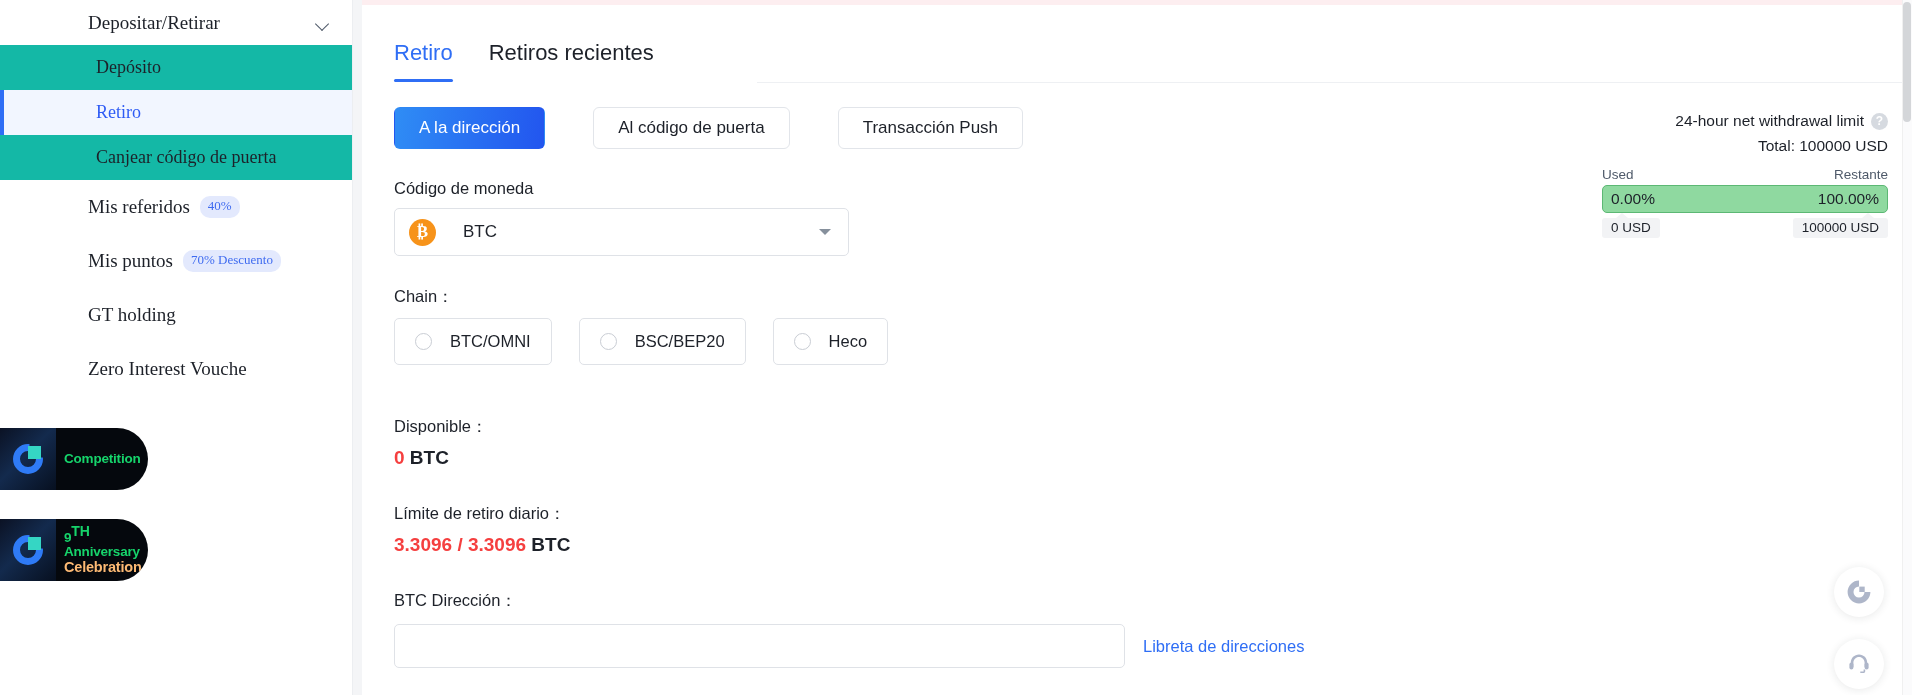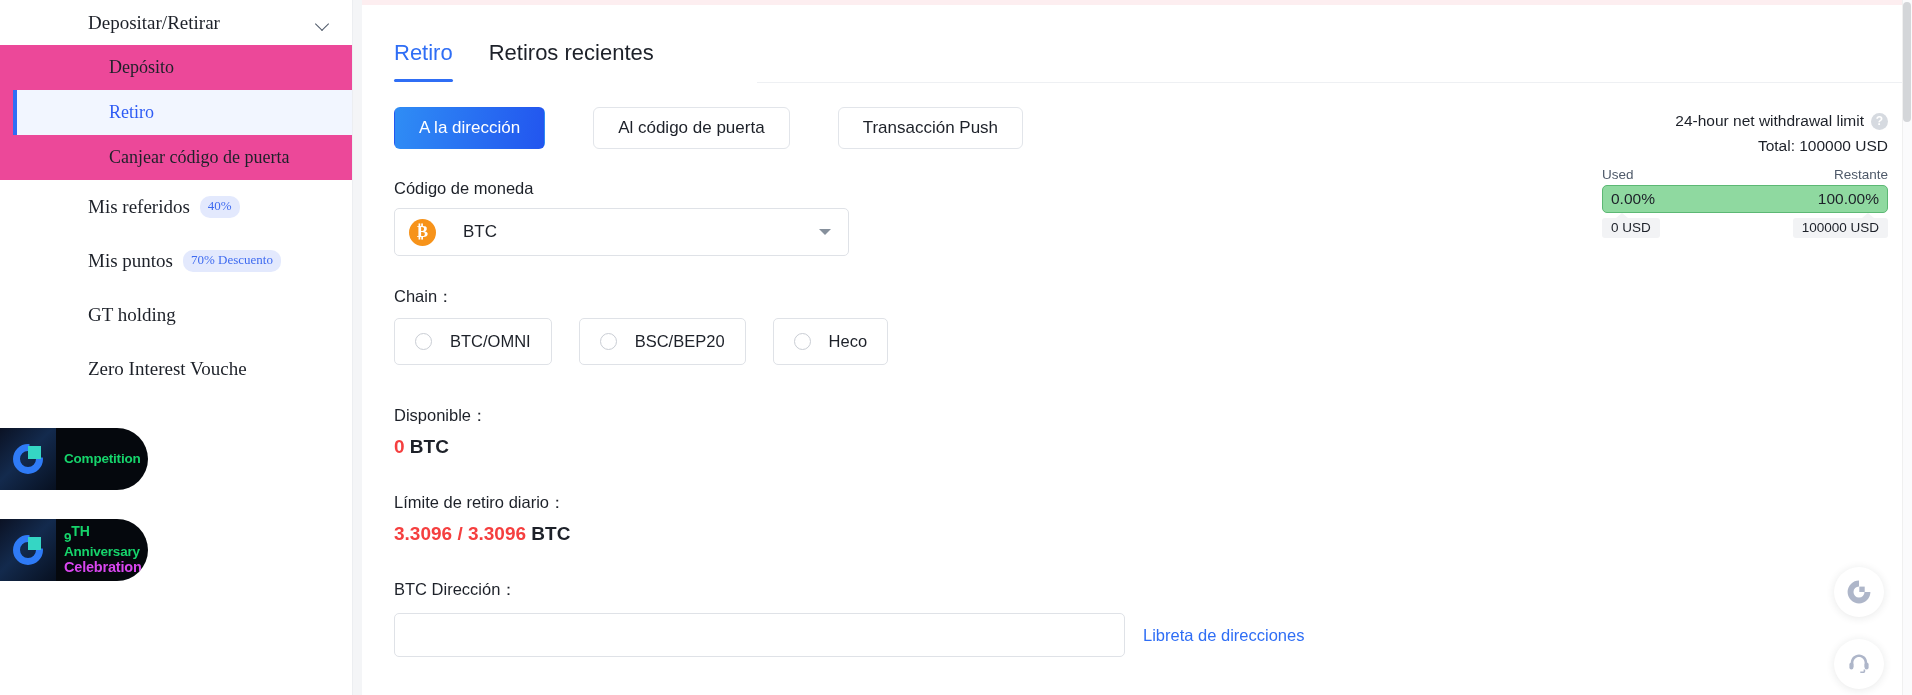--- a/index.html
+++ b/index.html
@@ -45,21 +45,21 @@
   }
   .chev::before {
     content: ""; position: absolute; left: 1px; top: 3px;
     width: 9px; height: 9px;
     border-right: 1.6px solid #4e5969;
     border-bottom: 1.6px solid #4e5969;
     transform: rotate(45deg);
   }
   .chev.up::before { transform: rotate(-135deg); top: 5px; }
 
-  .subnav { background: #ec4899; padding-left: 13px; }
+  .subnav { background: #14b8a6; }
   .subnav-item {
     position: relative;
     display: flex; align-items: center;
     height: 45px;
     padding-left: 96px;
     font-size: 18px; color: #1d2129;
     cursor: pointer;
   }
   .subnav-item.active {
     background: #f2f6ff;
@@ -123,21 +123,21 @@
     background: #35d6c4;
   }
   .promo-text {
     flex: 1;
     padding-left: 8px;
     font-family: "Liberation Sans", sans-serif;
     line-height: 1.08;
   }
   .promo-text .l1 { font-size: 13.5px; font-weight: bold; color: #16d46b; letter-spacing: -0.2px;}
   .promo-text .l1 sup { font-size: 14px; }
-  .promo-text .l2 { font-size: 14.5px; font-weight: bold; color: #d946ef; letter-spacing: -0.2px;}
+  .promo-text .l2 { font-size: 14.5px; font-weight: bold; color: #fdba74; letter-spacing: -0.2px;}
 
   
   .main {
     position: relative;
     flex: 1; height: 695px;
     padding: 0 0 0 32px;
     background: #fff;
     overflow: hidden;
   }
 
@@ -468,21 +468,21 @@
         <div class="chain-opt">
           <span class="radio"></span>
           <span>BSC/BEP20</span>
         </div>
         <div class="chain-opt">
           <span class="radio"></span>
           <span>Heco</span>
         </div>
       </div>
 
-      <div class="field-label" style="margin-top:40px;margin-bottom:9px">Disponible：</div>
+      <div class="field-label" style="margin-top:51px;margin-bottom:9px">Disponible：</div>
       <div class="info-value">
         <span class="red">0</span>
         <span>BTC</span>
       </div>
 
       <div class="field-label" style="margin-top:34px;margin-bottom:9px">Límite de retiro diario：</div>
       <div class="info-value">
         <span class="red">3.3096 / 3.3096</span>
         <span>BTC</span>
       </div>

